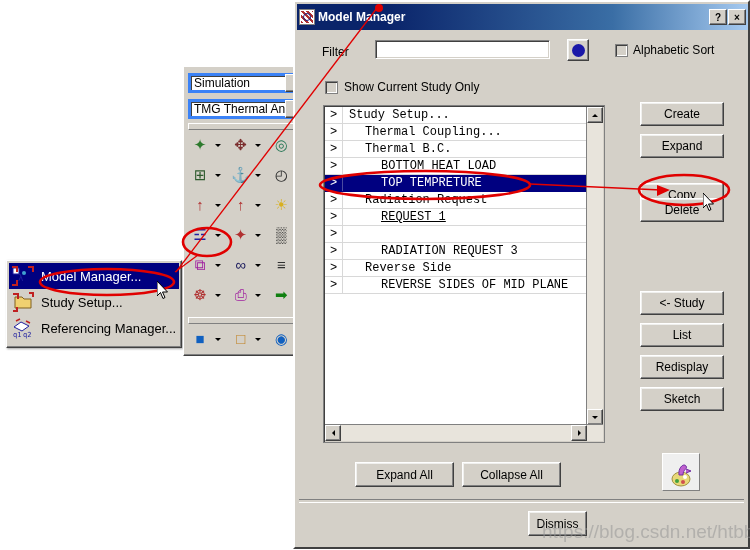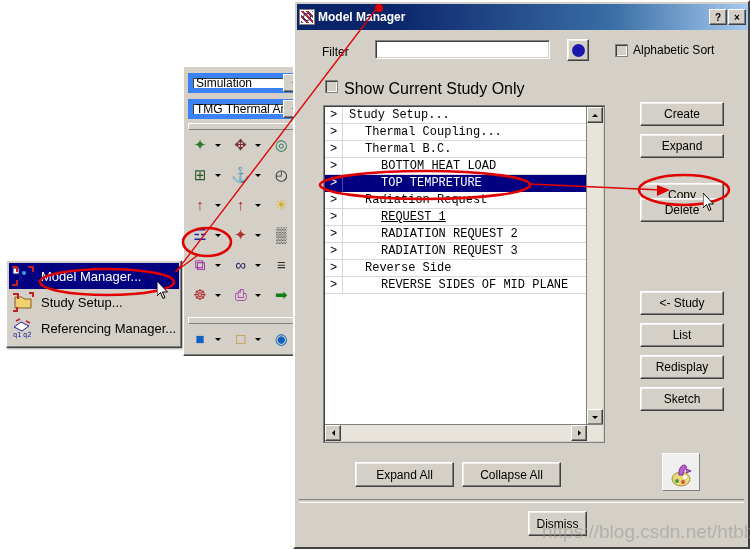--- a/index.html
+++ b/index.html
@@ -160,23 +160,23 @@
     width: 11px; height: 11px;
     background: #d4d0c8;
     border: 1px solid #808080;
     box-shadow: inset 1px 1px 0 #404040, inset -1px -1px 0 #ffffff;
     flex: 0 0 auto;
   }
   #show-current-row {
     position: absolute;
     left: 30px; top: 78px;
     display: flex;
-    align-items: flex-start;
+    align-items: center;
     gap: 6px;
-    font-size: 16px;
+    font-size: 12px;
   }
 
   
   #tree-box {
     position: absolute;
     left: 28px; top: 103px;
     width: 282px; height: 338px;
     box-sizing: border-box;
     background: #ffffff;
     border: 1px solid #808080;
@@ -330,21 +330,21 @@
     border-right-color: #404040;
     border-bottom-color: #404040;
     box-shadow: inset -1px -1px 0 #808080;
     box-sizing: border-box;
   }
   .combo {
     position: absolute;
     left: 4px;
     width: 122px; height: 20px;
     background: #ffffff;
-    border: 5px solid #3b82f6;
+    border: 3px solid #3b82f6;
     box-shadow: inset 1px 1px 0 #404040;
     box-sizing: border-box;
     display: flex;
     align-items: center;
     font-size: 12px;
   }
   .combo span { padding-left: 3px; flex: 1 1 auto; white-space: nowrap; overflow: hidden; }
   .combo .arrow {
     width: 16px; height: 16px;
     margin-right: 1px;
@@ -706,21 +706,20 @@
           <div class="tree-row">
             <span class="tw">&gt;</span>
             <span class="tlabel" style="padding-left: 22px;">Radiation Request</span>
           </div>
           <div class="tree-row">
             <span class="tw">&gt;</span>
             <span class="tlabel" style="padding-left: 38px; text-decoration: underline;">REQUEST 1</span>
           </div>
           <div class="tree-row">
             <span class="tw">&gt;</span>
-            <span class="tlabel" style="padding-left: 38px;">RADIATION REQUEST 2</span>
           </div>
           <div class="tree-row">
             <span class="tw">&gt;</span>
             <span class="tlabel" style="padding-left: 38px;">RADIATION REQUEST 3</span>
           </div>
           <div class="tree-row">
             <span class="tw">&gt;</span>
             <span class="tlabel" style="padding-left: 22px;">Reverse Side</span>
           </div>
           <div class="tree-row">

